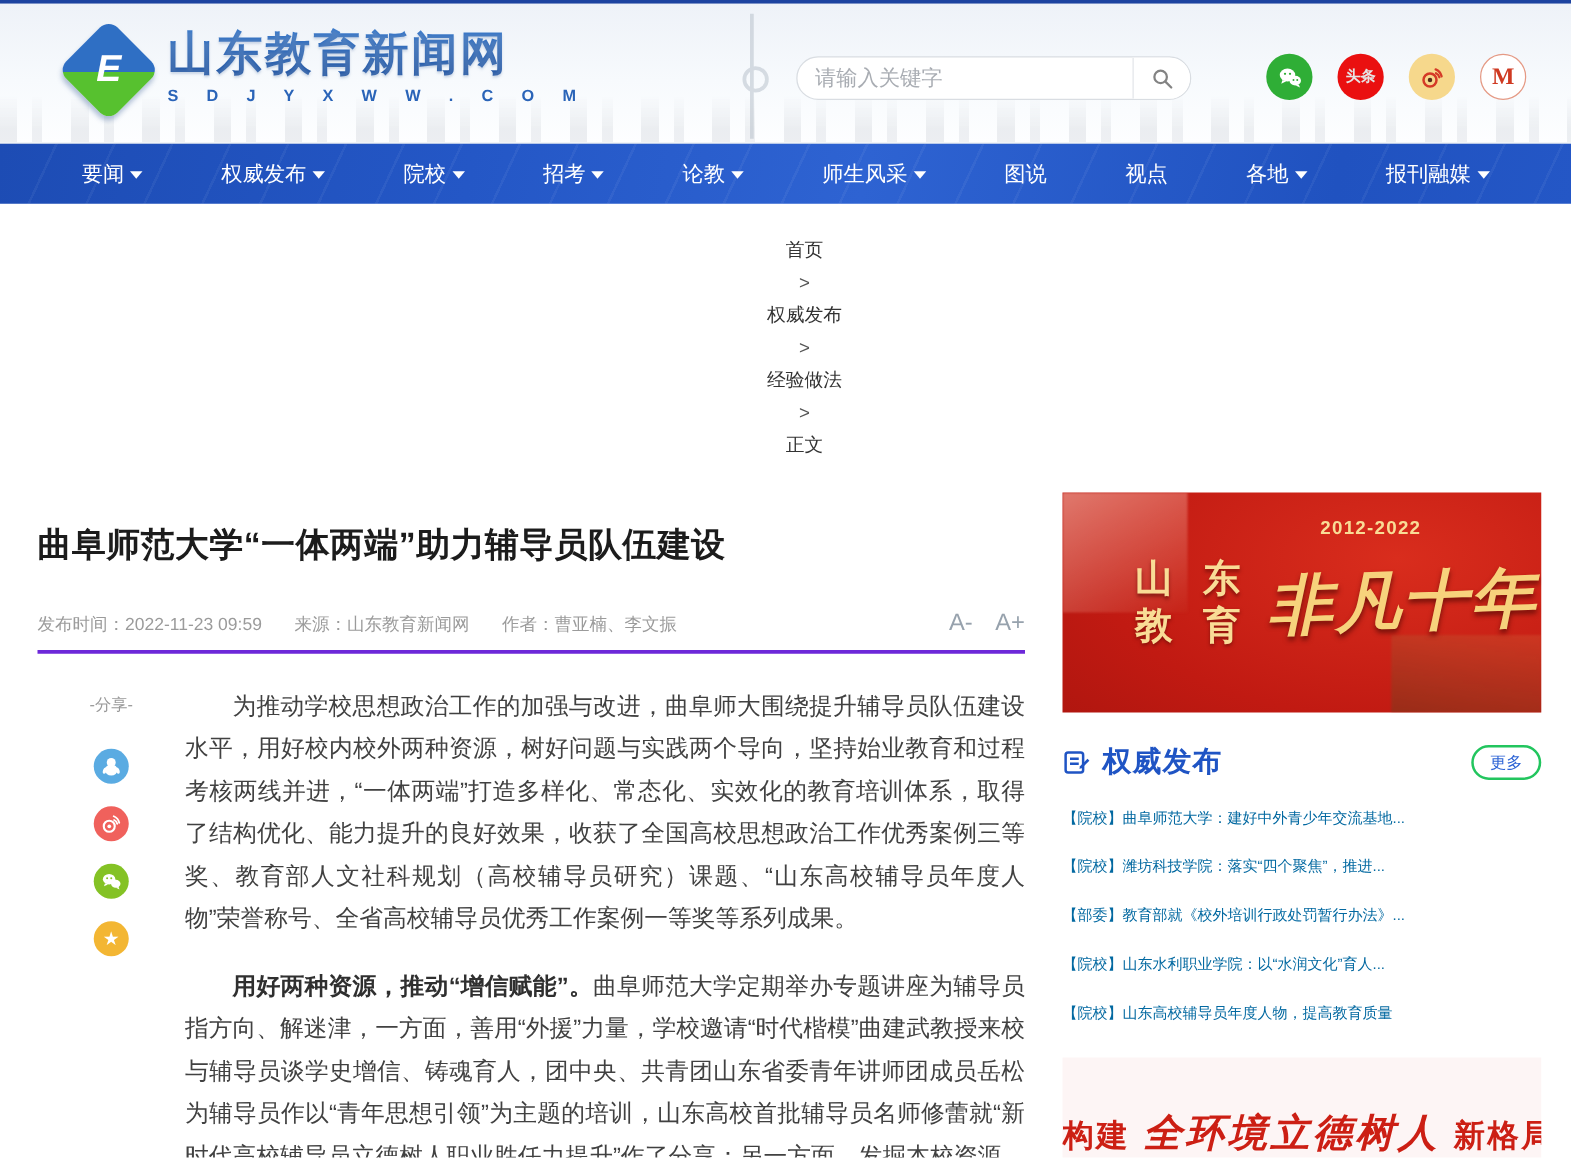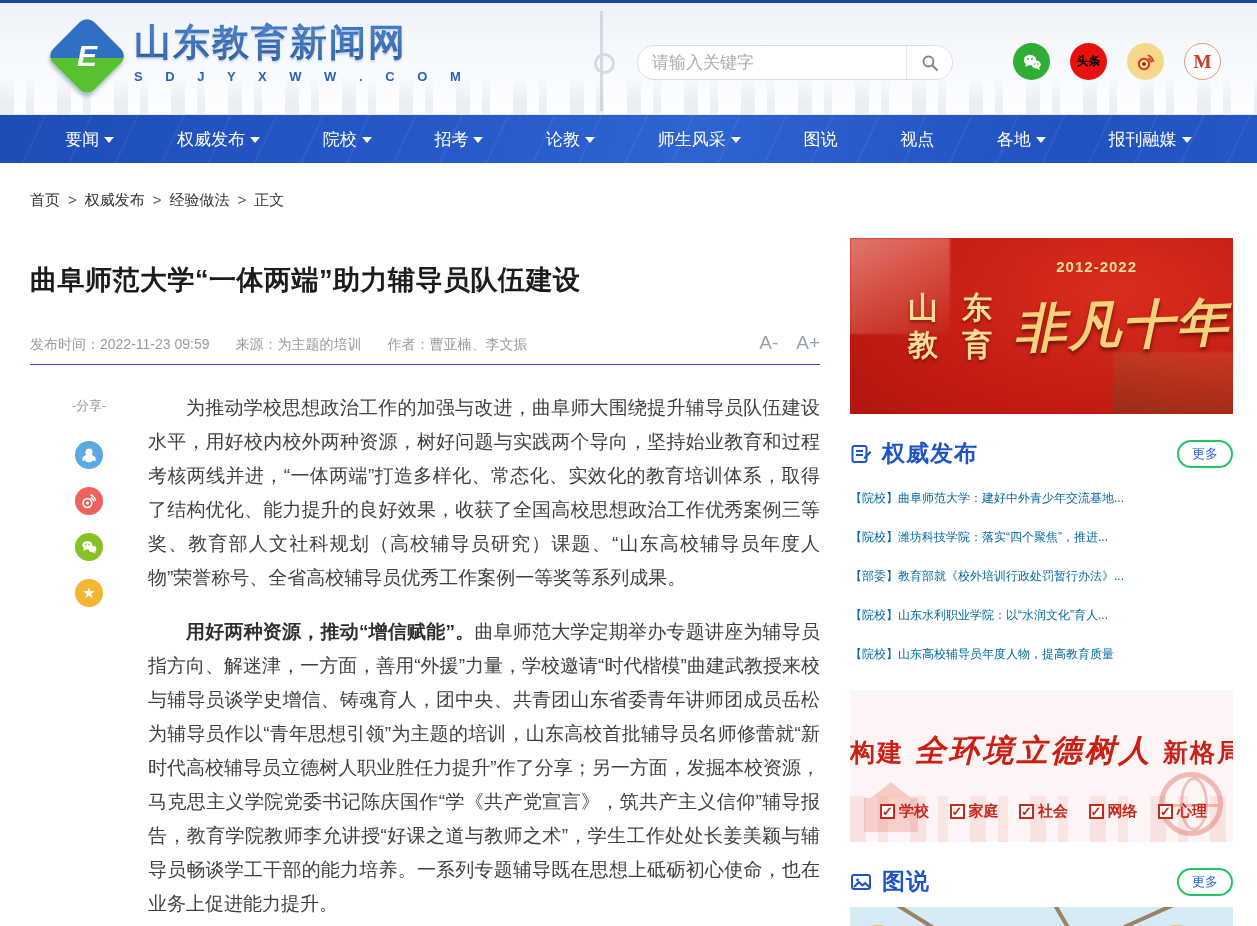--- a/index.html
+++ b/index.html
@@ -30,45 +30,45 @@
   .search { position:absolute; left:637px; top:42px; width:316px; height:35px; background:#fff;
     border:1px solid #d9dde2; border-radius:18px; display:flex; overflow:hidden; }
   .search input { flex:1; border:0; outline:none; padding:0 14px; font-size:17px; color:#4c1d95; background:transparent; }
   .search input::placeholder { color:#a9adb3; }
   .search-btn { width:46px; border:0; border-left:1px solid #e3e6ea; background:#fff; cursor:pointer;
     display:flex; align-items:center; justify-content:center; }
 
   .social { position:absolute; right:36px; top:40px; display:flex; gap:20px; }
   .scirc { width:37px; height:37px; border-radius:50%; display:flex; align-items:center; justify-content:center; cursor:pointer; }
   .sc-wechat { background:#2fae36; }
-  .sc-toutiao { background:#ea1010; color:#000000; font-size:12px; font-weight:bold; letter-spacing:0; }
+  .sc-toutiao { background:#ea1010; color:#e5e5e5; font-size:12px; font-weight:bold; letter-spacing:0; }
   .sc-weibo { background:#f6d88c; }
   .sc-site { background:#fff; border:1px solid #e59a85; color:#cf3a22; font-weight:bold; font-size:19px; font-family:"Liberation Serif",serif; }
 
   
   .nav { height:48px; background:linear-gradient(100deg,#1d4cb4 0%,#2457c6 30%,#2e63d2 55%,#2052c0 85%,#2457c6 100%); position:relative; overflow:hidden; }
   .nav:after { content:""; position:absolute; inset:0;
     background:repeating-linear-gradient(115deg,transparent 0 40px,rgba(255,255,255,.05) 40px 42px); }
   .nav-inner { position:relative; z-index:1; height:100%; display:flex; align-items:center; justify-content:space-around; padding:0 34px; }
   .nav-item { color:#fff; font-size:17px; cursor:pointer; display:flex; align-items:center; gap:5px; white-space:nowrap; }
   .caret { width:0; height:0; border-left:5px solid transparent; border-right:5px solid transparent; border-top:6px solid #fff; margin-top:2px; }
 
   
-  .breadcrumb { margin:28px 0 0 30px; font-size:15px; color:#333; display:flex; gap:8px; align-items:flex-start; }
+  .breadcrumb { margin:28px 0 0 30px; font-size:15px; color:#333; display:flex; gap:8px; align-items:center;flex-direction:column; }
   .crumb { color:#333; cursor:pointer; }
   .crumb-sep { color:#555; }
 
   
   .content { display:flex; padding:0 24px 0 30px; margin-top:28px; }
   .main { width:790px; margin-right:30px; }
   .sidebar { width:383px; }
 
   
   .article-title { margin-top:24px; font-size:27px; font-weight:bold; color:#1c1c1c; letter-spacing:.5px; }
-  .meta-row { margin-top:34px; padding-bottom:10px; border-bottom:1px solid #6d28d9;
+  .meta-row { margin-top:34px; padding-bottom:10px; border-bottom:3px solid #6d28d9;
     display:flex; align-items:baseline; font-size:14px; color:#9b9b9b; }
   .meta-row .m { margin-right:26px; }
   .font-controls { margin-left:auto; display:flex; gap:18px; font-size:19px; color:#97a2ad; }
   .font-controls span { cursor:pointer; }
 
   .article-body { display:flex; margin-top:26px; }
   .share-rail { width:118px; flex:none; display:flex; flex-direction:column; align-items:center; padding-top:6px; }
   .share-label { font-size:13px; color:#999; margin-bottom:26px; }
   .share-ic { width:28px; height:28px; border-radius:50%; margin-bottom:18px; display:flex; align-items:center; justify-content:center; cursor:pointer; }
   .sh-qq { background:#5aabe2; } .sh-weibo { background:#f0615c; } .sh-wechat { background:#84c225; }
@@ -235,21 +235,21 @@
   <span class="crumb">正文</span>
 </div>
 
 <div class="content">
 
   <div class="main">
     <h1 class="article-title">曲阜师范大学“一体两端”助力辅导员队伍建设</h1>
 
     <div class="meta-row">
       <span class="m">发布时间：2022-11-23 09:59</span>
-      <span class="m">来源：为主题的培训</span>
+      <span class="m">来源：山东教育新闻网</span>
       <span class="m">作者：曹亚楠、李文振</span>
       <div class="font-controls">
         <span>A-</span>
         <span>A+</span>
       </div>
     </div>
 
     <div class="article-body">
       <div class="share-rail">
         <div class="share-label">-分享-</div>

